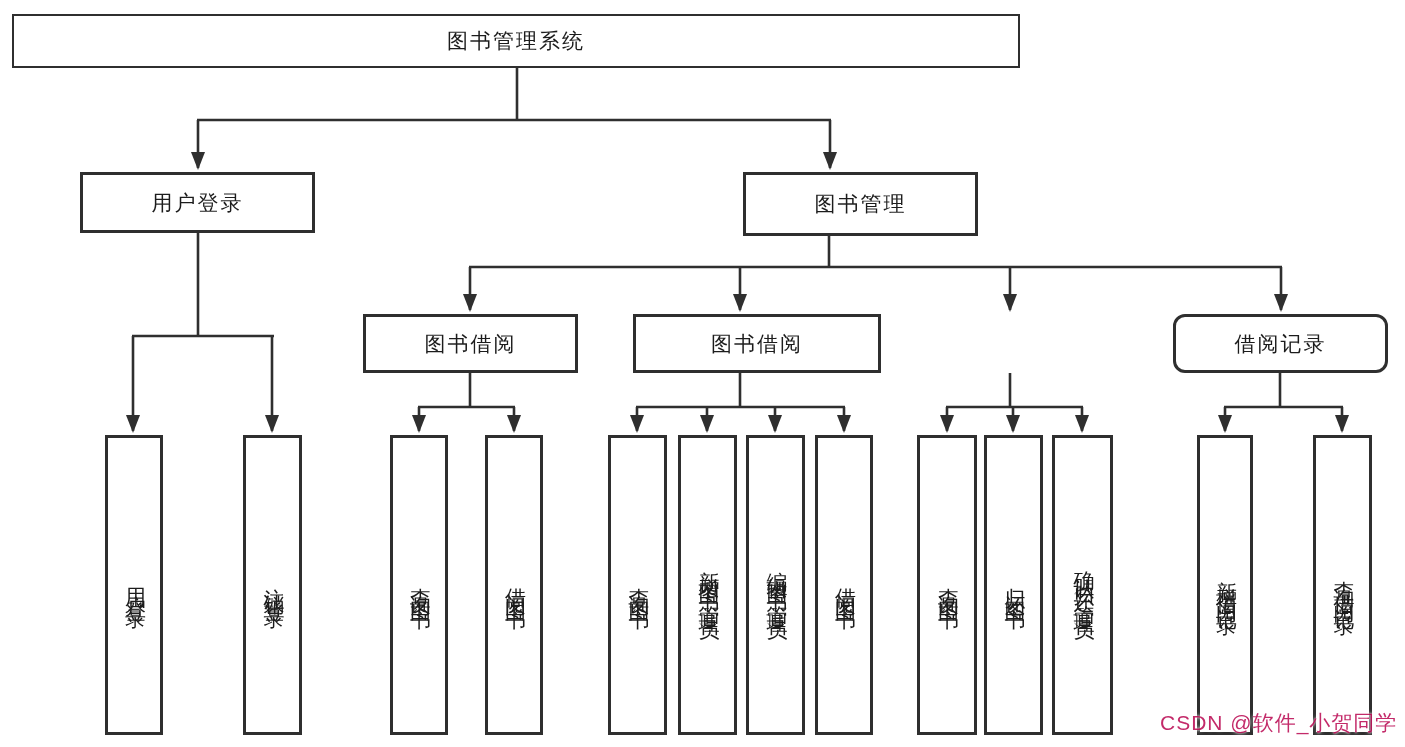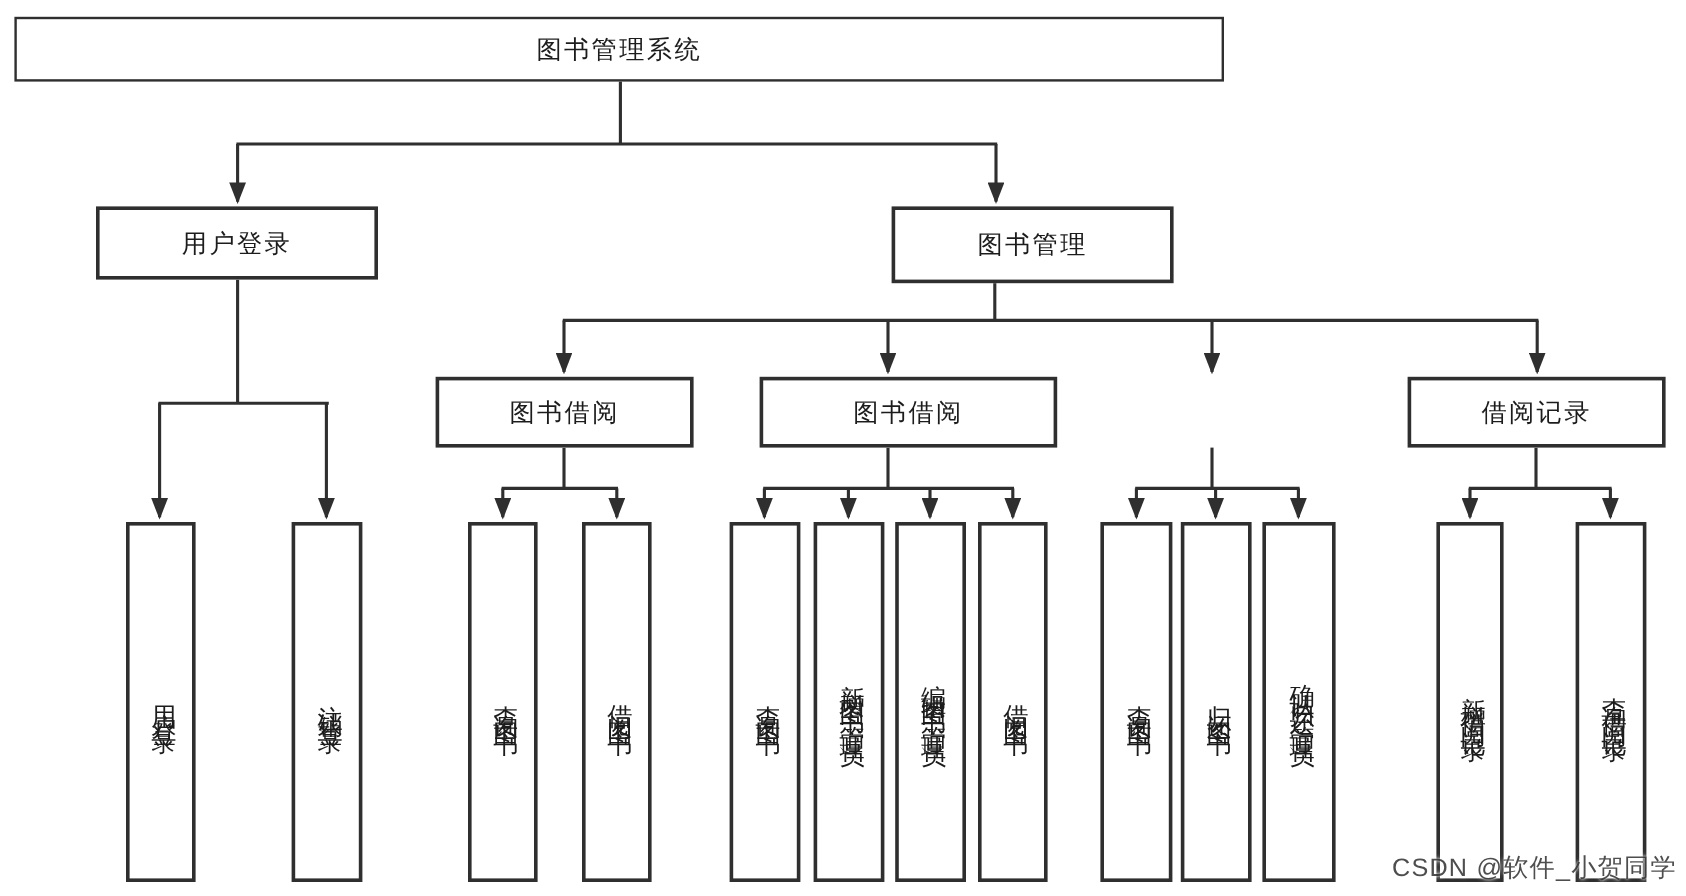--- a/index.html
+++ b/index.html
@@ -43,21 +43,21 @@
     font-size: 21px;
     letter-spacing: 7px;
     line-height: 1;
   }
   .watermark {
     position: absolute;
     left: 1160px;
     top: 709px;
     z-index: 4;
     font-size: 21px;
-    color: #404040;
+    color: #be185d;
     letter-spacing: 1px;
     opacity: 0.92;
     text-shadow: 0 0 2px #ffffff, 0 0 4px #ffffff;
     white-space: nowrap;
   }
 </style>
 </head>
 <body>
 
 <div class="canvas">
@@ -112,21 +112,21 @@
     </g>
   </svg>
 
   <div class="node root-node" style="left:12px; top:14px; width:1008px; height:54px;">图书管理系统</div>
 
   <div class="node hnode" style="left:80px; top:172px; width:235px; height:61px;">用户登录</div>
   <div class="node hnode" style="left:743px; top:172px; width:235px; height:64px;">图书管理</div>
 
   <div class="node hnode" style="left:363px; top:314px; width:215px; height:59px;">图书借阅</div>
   <div class="node hnode" style="left:633px; top:314px; width:248px; height:59px;">图书借阅</div>
-  <div class="node hnode" style="left:1173px; top:314px; width:215px; height:59px;">借阅记录</div>
+  <div class="node hnode" style="left:1173px; top:314px; width:215px; height:59px;border-radius:12px;">借阅记录</div>
 
   <div class="node vnode" style="left:105px; top:435px; width:58px; height:300px;">用户登录</div>
   <div class="node vnode" style="left:243px; top:435px; width:59px; height:300px;">注销登录</div>
 
   <div class="node vnode" style="left:390px; top:435px; width:58px; height:300px;">查询图书</div>
   <div class="node vnode" style="left:485px; top:435px; width:58px; height:300px;">借阅图书</div>
 
   <div class="node vnode" style="left:608px; top:435px; width:59px; height:300px;">查询图书</div>
   <div class="node vnode" style="left:678px; top:435px; width:59px; height:300px;">新增图书（管理员）</div>
   <div class="node vnode" style="left:746px; top:435px; width:59px; height:300px;">编辑图书（管理员）</div>

